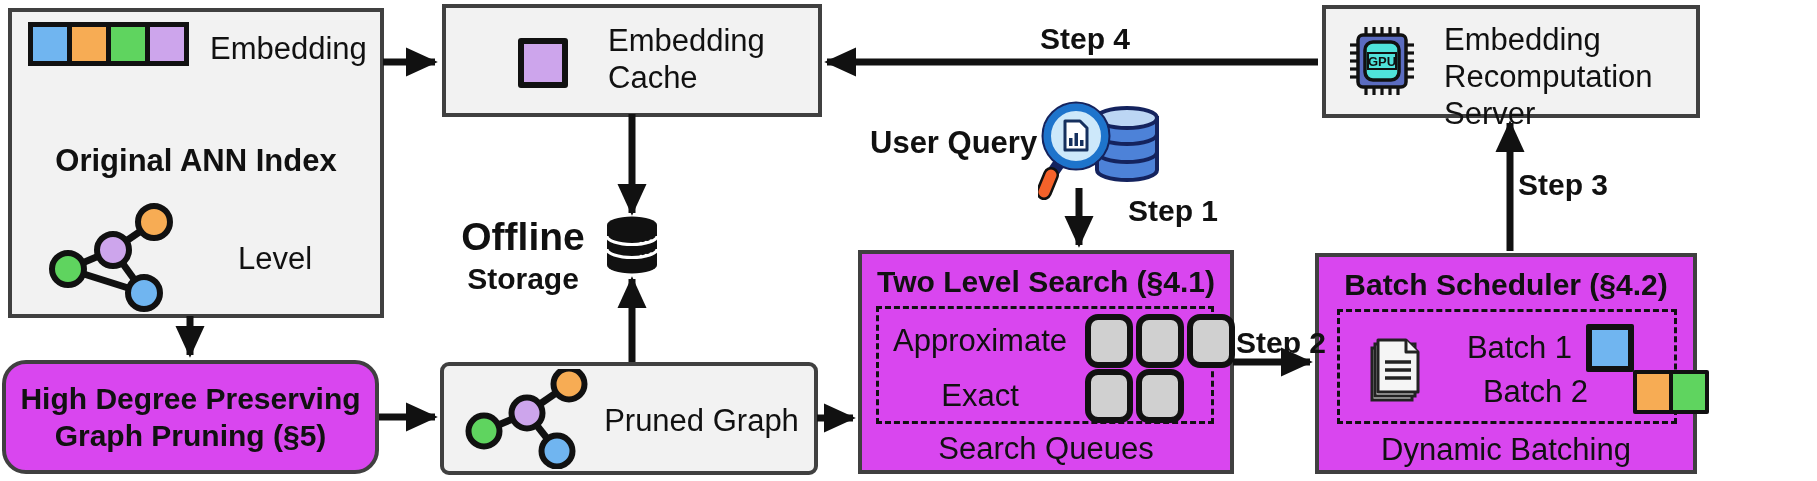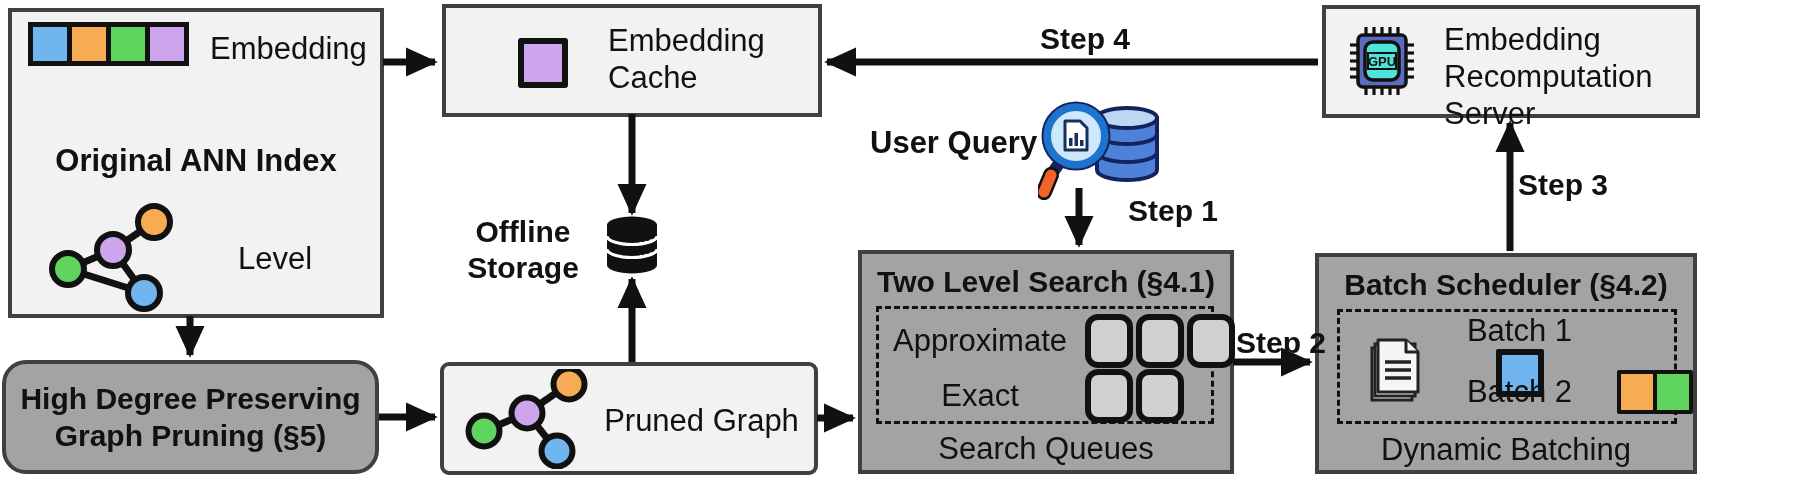--- a/index.html
+++ b/index.html
@@ -2,21 +2,21 @@
 <html><head>
 <meta charset="utf-8">
 <style>
   html,body{margin:0;padding:0;background:#fff;}
   .canvas{
     position:relative;width:1817px;height:481px;background:#fff;overflow:hidden;
     font-family:"Liberation Sans",sans-serif;color:#111;
   }
   .box{position:absolute;box-sizing:border-box;border:4px solid #404040;}
   .light{background:#f2f2f2;}
-  .gray{background:#a3a3a3;}
+  .gray{background:#d946ef;}
   .abs{position:absolute;}
   .bold{font-weight:700;text-align:center;}
   .lbl{font-size:31px;line-height:1.2;white-space:nowrap;}
   .title-center{left:0;right:0;text-align:center;}
   .steplbl{position:absolute;font-size:30px;font-weight:700;white-space:nowrap;}
   .arrows{position:absolute;left:0;top:0;z-index:5;pointer-events:none;}
   .z1{z-index:1;}
 
   
   .emb-row{display:flex;gap:5px;background:#111;padding:5px;}
@@ -81,21 +81,21 @@
 
   <div class="box light" style="left:442px;top:4px;width:380px;height:113px;">
     <div class="cache-sq abs" style="left:72px;top:30px;"></div>
     <div class="abs" style="left:162px;top:14px;">
       <div class="lbl">Embedding</div>
       <div class="lbl">Cache</div>
     </div>
   </div>
 
   <div class="abs" style="left:452px;top:214px;width:142px;text-align:center;z-index:1;">
-    <div class="bold" style="font-size:30px;line-height:1.2;">Offline</div>
+    <div class="bold" style="font-size:39px;line-height:1.2;">Offline</div>
     <div class="bold" style="font-size:30px;line-height:1.2;">Storage</div>
   </div>
   <svg class="abs z1" style="left:604px;top:216px;" width="56" height="58" viewBox="0 0 56 58">
     <ellipse cx="28" cy="9" rx="25" ry="8.5" fill="#111"></ellipse>
     <rect x="3" y="9" width="50" height="40" fill="#111"></rect>
     <ellipse cx="28" cy="49" rx="25" ry="8.5" fill="#111"></ellipse>
     <path d="M3,20 A25,8.5 0 0 0 53,20" fill="none" stroke="#fff" stroke-width="3"></path>
     <path d="M3,33 A25,8.5 0 0 0 53,33" fill="none" stroke="#fff" stroke-width="3"></path>
     <circle cx="37" cy="27.5" r="1.7" fill="#fff"></circle>
       <circle cx="42" cy="26.5" r="1.7" fill="#fff"></circle>
@@ -172,25 +172,25 @@
     <div class="dashed" style="left:18px;top:52px;width:340px;height:115px;">
       <svg class="abs" style="left:28px;top:24px;" width="58" height="70" viewBox="0 0 58 70">
         <rect x="4" y="12" width="40" height="52" fill="#ececec" stroke="#222" stroke-width="3"></rect>
         <rect x="7" y="8" width="40" height="52" fill="#ececec" stroke="#222" stroke-width="3"></rect>
         <path d="M10,4 h28 l12,12 v40 h-40 z" fill="#f5f5f5" stroke="#222" stroke-width="3" stroke-linejoin="round"></path>
         <path d="M38,4 v12 h12" fill="#f5f5f5" stroke="#222" stroke-width="3" stroke-linejoin="round"></path>
         <line x1="17" y1="26" x2="43" y2="26" stroke="#222" stroke-width="3.5"></line>
         <line x1="17" y1="34" x2="43" y2="34" stroke="#222" stroke-width="3.5"></line>
         <line x1="17" y1="42" x2="43" y2="42" stroke="#222" stroke-width="3.5"></line>
       </svg>
-      <div class="b-row" style="left:114px;top:1px;flex-direction:column;">
+      <div class="b-row" style="left:114px;top:12px;">
         <div class="b-label">Batch 1</div>
         <div class="b-sq1"></div>
       </div>
-      <div class="b-row" style="left:114px;top:58px;gap:31px;">
+      <div class="b-row" style="left:130px;top:58px;gap:31px;">
         <div class="b-label">Batch 2</div>
         <div class="b-group">
           <div class="b-sq2 c-orange"></div>
           <div class="b-sq2 c-green"></div>
         </div>
       </div>
     </div>
     <div class="abs lbl title-center" style="top:174px;">Dynamic Batching</div>
   </div>
 

